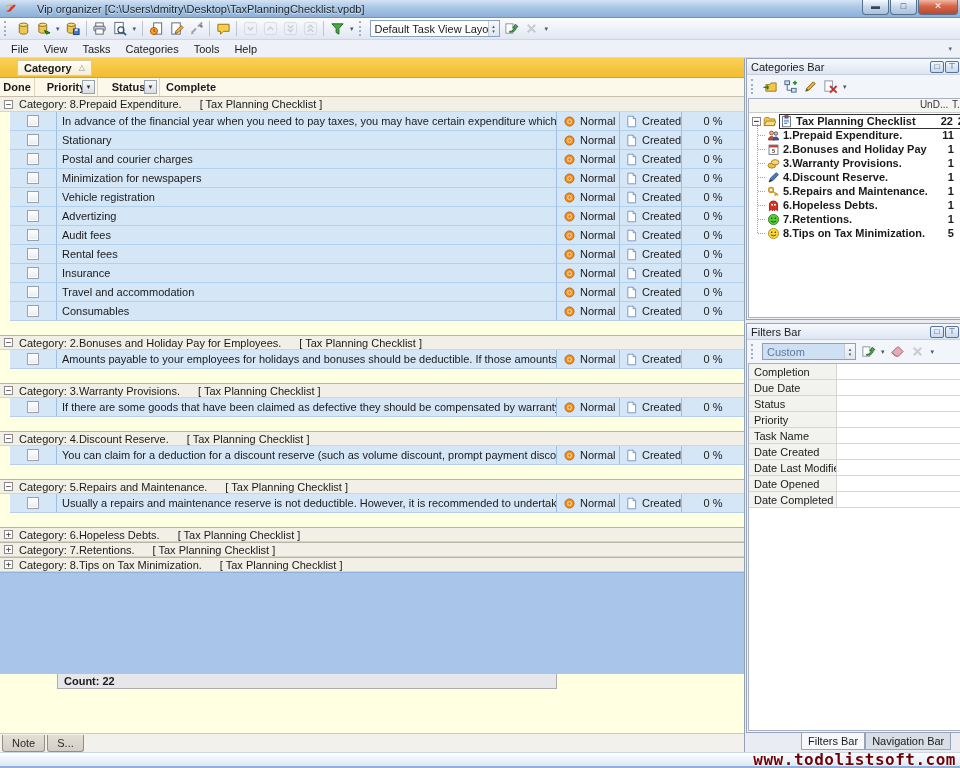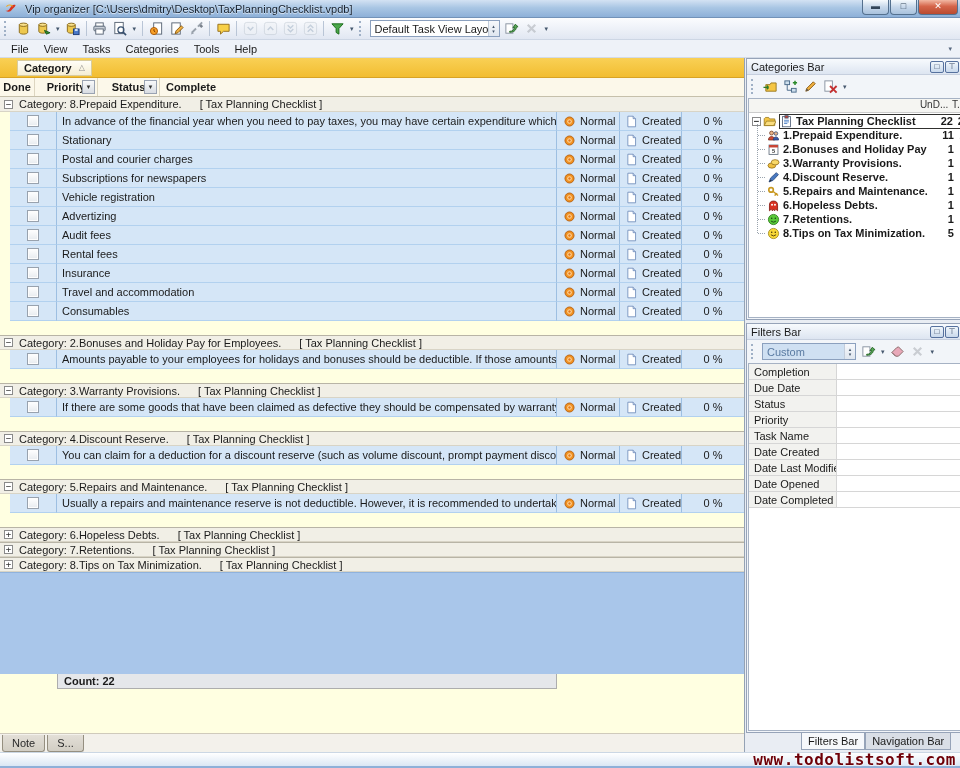--- a/index.html
+++ b/index.html
@@ -4,21 +4,21 @@
 <style>
   html,body{margin:0;padding:0;background:#c8d8ea;}
   *{box-sizing:border-box;}
   .window{position:relative;width:960px;height:768px;background:#fff;overflow:hidden;
           font-family:"Liberation Sans",sans-serif;font-size:11px;color:#1a1a1a;}
 
   
   .titlebar{height:18px;background:linear-gradient(#d3e2f3,#a9c6e4 45%,#8db0d8);
             border-bottom:1px solid #7292b8;display:flex;align-items:center;padding:0 2px 0 4px;}
   .titlebar .icn svg{width:13px;height:13px;display:block;}
-  .title-text{flex:1;margin-left:8px;white-space:nowrap;overflow:hidden;color:#15202e;
+  .title-text{flex:1;margin-left:20px;white-space:nowrap;overflow:hidden;color:#15202e;
               text-shadow:0 1px 1px rgba(255,255,255,.8);}
   .winbtns{display:flex;gap:1px;align-self:flex-start;}
   .winbtn{width:27px;height:15px;border:1px solid #54708e;border-top:none;border-radius:0 0 4px 4px;
           background:linear-gradient(#f6fafd,#c6d7ea 50%,#a9c2dd);color:#33465a;font-size:9px;
           line-height:13px;text-align:center;}
   .winbtn.close{width:40px;background:linear-gradient(#f2b8a3,#d5654a 45%,#b94a30);color:#fff;}
 
   
   .toolbar{height:22px;background:linear-gradient(#fbfcfe,#e1e7f2);border-bottom:1px solid #cdd6e4;
            display:flex;align-items:center;padding:0 2px;}
@@ -448,21 +448,21 @@
               </span>
               <span>Created</span>
             </span>
             <span class="cell c-comp">0 %</span>
           </div>
           <div class="trow">
             <span class="indent"></span>
             <span class="cell c-done">
               <span class="checkbox"></span>
             </span>
-            <span class="cell c-name">Subscriptions for newspapers</span>
+            <span class="cell c-name">Minimization for newspapers</span>
             <span class="cell c-pri">
               <span class="icn">
                 <svg viewBox="0 0 16 16">
                   <circle cx="8" cy="8" r="5.6" fill="#f09020" stroke="#b05808"></circle>
                   <circle cx="8" cy="8" r="2.8" fill="#fcd8a0"></circle>
                   <circle cx="8" cy="8" r="1.5" fill="#e87818"></circle>
                 </svg>
               </span>
               <span>Normal</span>
             </span>

